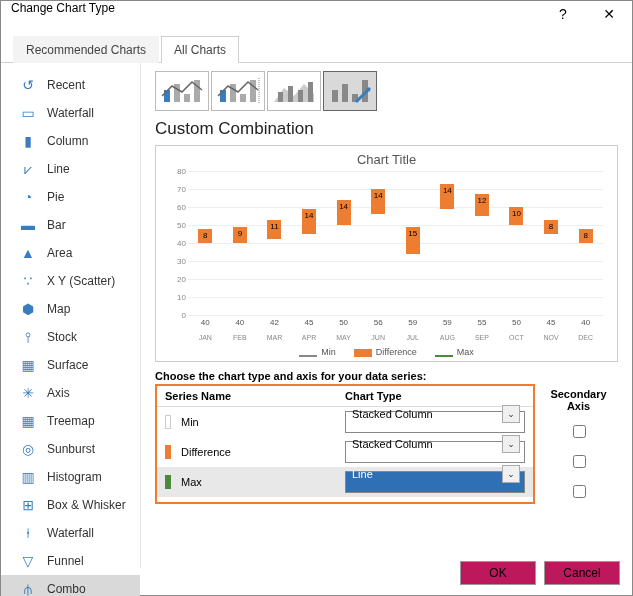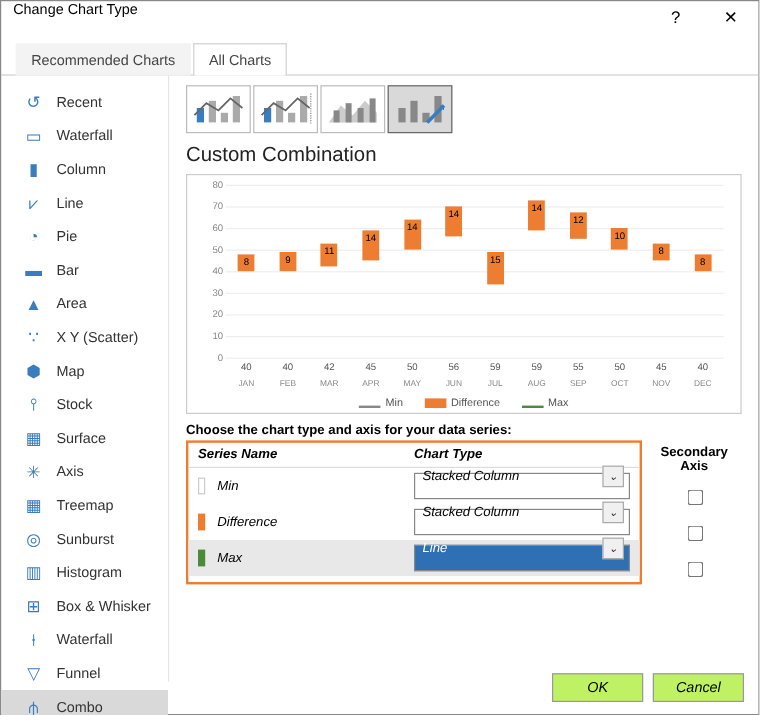--- a/index.html
+++ b/index.html
@@ -32,35 +32,35 @@
   .barcol { flex: 1; display: flex; flex-direction: column; align-items: center; justify-content: flex-end; position: relative; }
   .bar { width: 14px; background: #ed7d31; position: relative; }
   .bar .inlabel { position: absolute; top: 2px; left: 50%; transform: translateX(-50%); font-size: 8px; color: #000; }
   .minlabel { position: absolute; bottom: -12px; left: 50%; transform: translateX(-50%); font-size: 8px; color: #555; }
   .xlabel { position: absolute; bottom: -26px; left: 50%; transform: translateX(-50%); font-size: 7px; color: #888; }
   .maxline { position: absolute; left: 0; right: 0; top: 0; bottom: 0; pointer-events: none; }
   .legend { display: flex; justify-content: center; gap: 18px; font-size: 9px; color: #555; margin-top: 2px; }
   .legend .sw { display: inline-block; width: 18px; height: 8px; vertical-align: middle; margin-right: 4px; }
   .series-label { font-size: 11px; font-weight: 600; margin: 2px 0 2px 0; }
   .series-box { border: 2.5px solid #ed7d31; padding: 0; margin-bottom: 2px; display: flex; }
-  .series-table { flex: 1; font-style: italic; }
+  .series-table { flex: 1; }
   .series-head, .series-row { display: grid; grid-template-columns: 170px 180px; align-items: center; padding: 4px 8px; font-size: 11px; gap: 10px; }
   .series-head { font-weight: 600; border-bottom: 1px solid #ddd; }
   .series-row.selected { background: #e8e8e8; }
   .series-swatch { display: inline-block; width: 6px; height: 14px; margin-right: 10px; vertical-align: middle; }
   .series-name { display: inline-flex; align-items: center; }
   .dropdown { border: 1px solid #888; height: 22px; display: flex; align-items: center; padding: 0 4px 16px 6px; font-size: 11px; background: #fff; justify-content: space-between; }
   .dropdown.selblue { background: #2f6fb3; color: #fff; }
   .dropdown .caret { background: #f0f0f0; color: #333; width: 18px; height: 18px; border: 1px solid #aaa; display: flex; align-items: center; justify-content: center; font-size: 9px; }
   .sec-axis-col { width: 94px; border-left: 0; padding: 0 0 0 4px; }
   .sec-axis-head { font-size: 11px; font-weight: 600; padding: 4px 0; text-align: center; }
   .sec-axis-cell { height: 30px; display: flex; align-items: center; justify-content: center; }
   .sec-axis-cell input { width: 13px; height: 13px; }
   .footer { position: absolute; right: 12px; bottom: 10px; display: flex; gap: 8px; }
-  .btn { border: 1px solid #999; background: #bef264; width: 76px; height: 24px; font-size: 12px; font-style: italic; }
+  .btn { border: 1px solid #999; background: #be185d; width: 76px; height: 24px; font-size: 12px; }
 </style>
 </head>
 <body>
 
 <div class="window">
   <div class="titlebar">
     <span class="title">Change Chart Type</span>
     <div class="win-btn">?</div>
     <div class="win-btn">✕</div>
   </div>
@@ -188,20 +188,21 @@
               <rect x="34" y="4" width="6" height="22" fill="#888"></rect>
               <line x1="28" y1="26" x2="42" y2="12" stroke="#3a7dbf" stroke-width="3"></line>
               <polygon points="42,12 38,12 42,16" fill="#3a7dbf"></polygon>
             </svg>
         </div>
       </div>
 
       <div class="section-title">Custom Combination</div>
 
       <div class="chart-preview">
+        <div class="chart-title">Chart Title</div>
         <div class="chart-area">
           <div class="chart-plot" id="plot">
               <div class="gridline" style="top: 144px;"></div>
               <div class="ytick" style="top: 144px;">0</div>
               <div class="gridline" style="top: 126px;"></div>
               <div class="ytick" style="top: 126px;">10</div>
               <div class="gridline" style="top: 108px;"></div>
               <div class="ytick" style="top: 108px;">20</div>
               <div class="gridline" style="top: 90px;"></div>
               <div class="ytick" style="top: 90px;">30</div>

